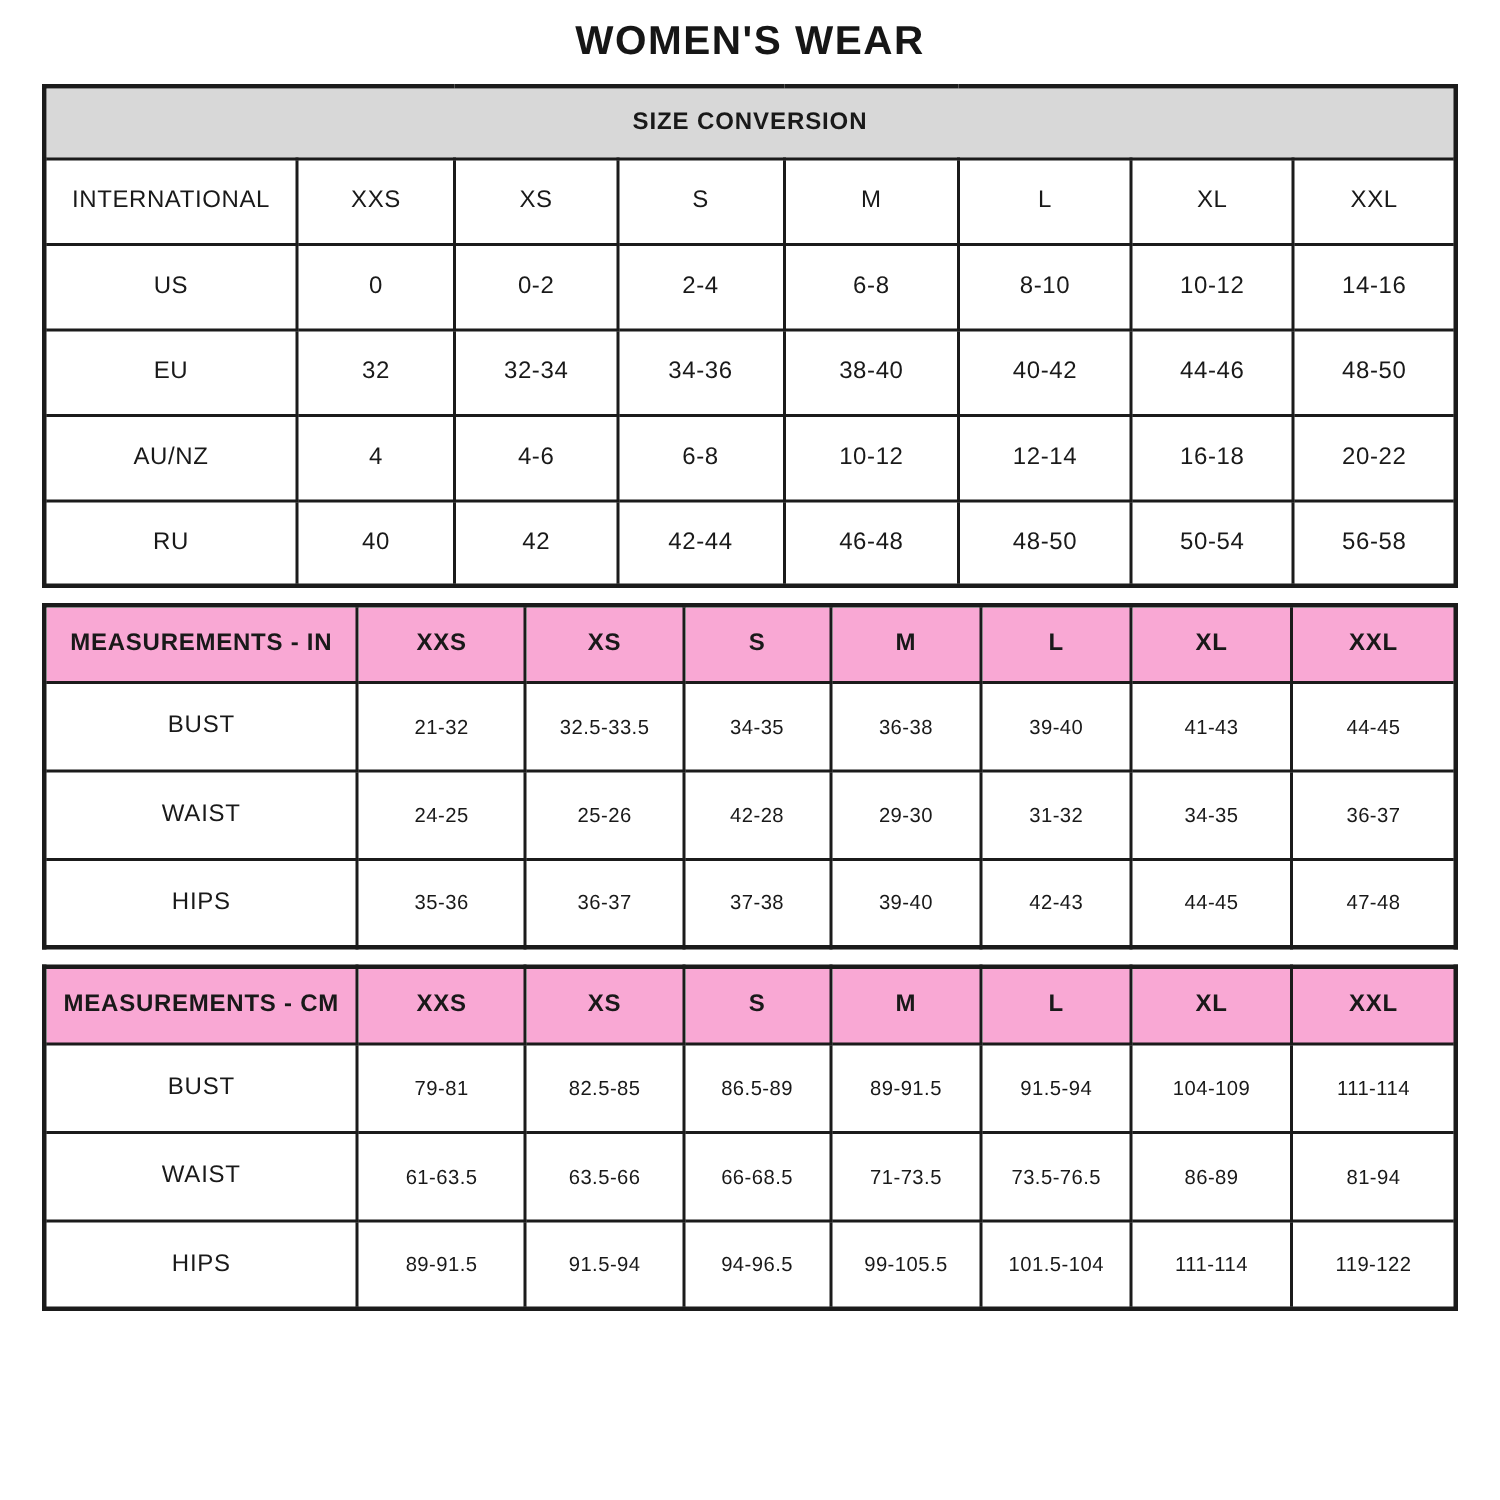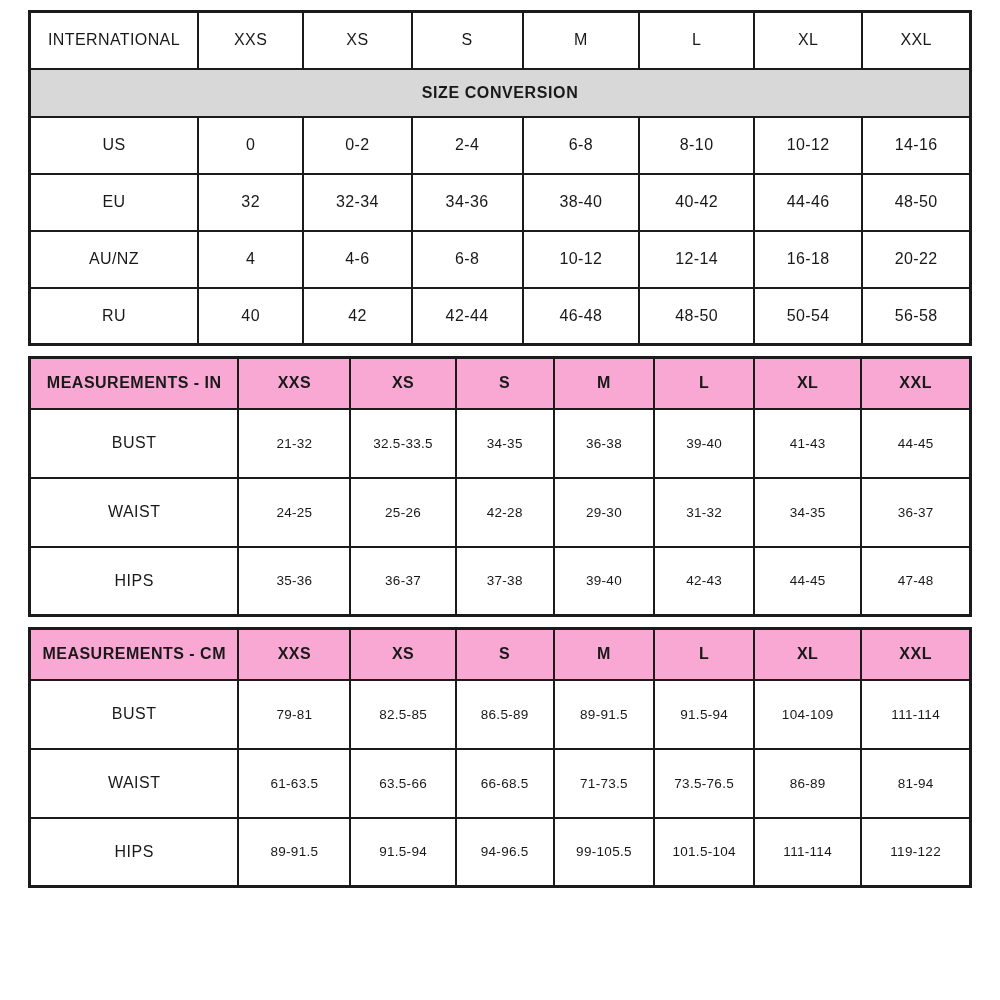--- a/index.html
+++ b/index.html
@@ -52,59 +52,60 @@
   }
   
   .meas-table th {
     background: #f9a8d4;
     height: 51px;
     font-size: 16px;
     font-weight: bold;
     letter-spacing: 0.5px;
   }
   .meas-table td {
-    height: 69px;
+    height: 59px;
     font-size: 13.5px;
     letter-spacing: 0.3px;
   }
   .meas-table td.row-label {
     font-size: 16px;
     letter-spacing: 0.5px;
   }
 </style>
 </head>
 <body>
 
 <div class="page">
 
+  <h1 class="page-title">WOMEN'S WEAR</h1>
 
   <table class="size-table">
     <colgroup>
       <col style="width:17.9%">
       <col style="width:11.2%">
         <col style="width:11.5%">
         <col style="width:11.8%">
       <col style="width:12.4%">
         <col style="width:12.2%">
         <col style="width:11.5%">
         <col style="width:11.5%">
     </colgroup>
     <tbody>
       <tr>
+        <td class="band-header" colspan="8">SIZE CONVERSION</td>
+      </tr>
+      <tr>
         <td>INTERNATIONAL</td>
         <td>XXS</td>
         <td>XS</td>
         <td>S</td>
         <td>M</td>
         <td>L</td>
         <td>XL</td>
         <td>XXL</td>
-      </tr>
-      <tr>
-        <td class="band-header" colspan="8">SIZE CONVERSION</td>
       </tr>
         <tr>
         <td>US</td>
         <td>0</td>
         <td>0-2</td>
         <td>2-4</td>
         <td>6-8</td>
         <td>8-10</td>
         <td>10-12</td>
         <td>14-16</td>

